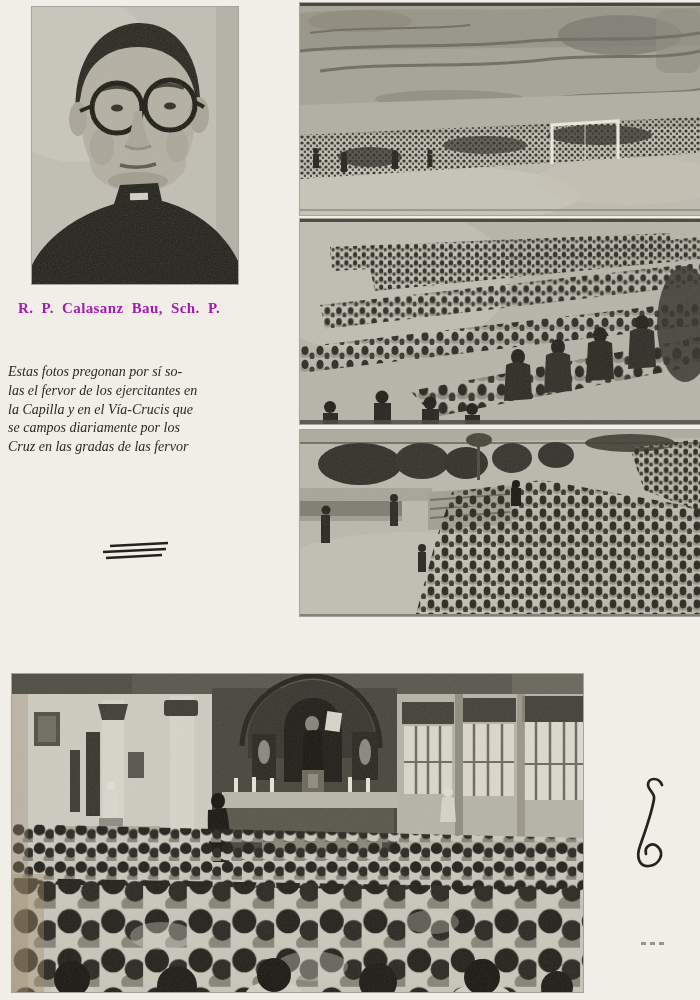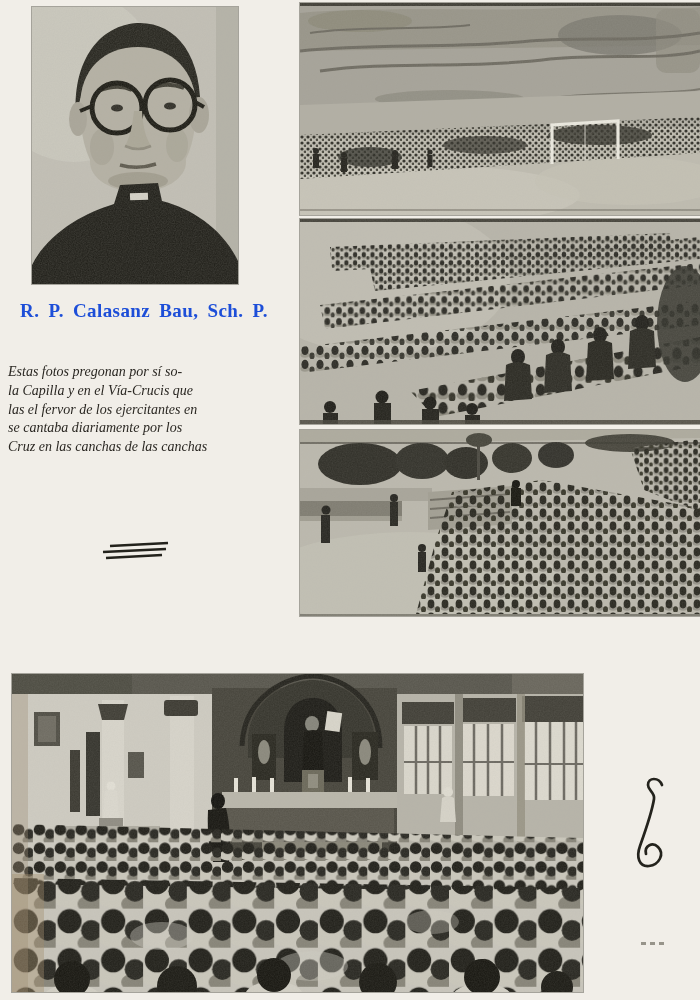--- a/index.html
+++ b/index.html
@@ -16,22 +16,22 @@
     background:#b5b2a8;
   }
   .photo svg{display:block;width:100%;height:100%;}
   #portrait{left:32px;top:7px;width:206px;height:277px;}
   #photo1{left:300px;top:3px;width:400px;height:212px;}
   #photo2{left:300px;top:219px;width:400px;height:205px;}
   #photo3{left:300px;top:430px;width:400px;height:186px;}
   #photo4{left:12px;top:674px;width:571px;height:318px;}
   .caption{
     position:absolute;left:18px;top:300px;width:252px;
-    text-align:center;font-weight:bold;font-size:19px;
-    letter-spacing:.4px;word-spacing:4px;color:#1d4ed8;
+    font-weight:bold;font-size:15px;
+    letter-spacing:.4px;word-spacing:4px;color:#a21caf;
   }
   .paragraph{
     position:absolute;left:8px;top:363px;width:289px;
     font-style:italic;font-weight:400;font-size:14px;
     color:#2a2722;
   }
   .paragraph .pline{
     line-height:18.8px;height:18.8px;white-space:nowrap;
     text-align:justify;text-align-last:justify;
     overflow:visible;
@@ -94,24 +94,24 @@
       <path d="M0,277 L0,258 C16,226 52,206 82,197 L88,178 L126,176 L130,194 C162,202 192,224 206,254 L206,277 Z" fill="#1d1c16"></path>
       <rect x="98" y="186" width="18" height="7" fill="#d6d3c8" transform="rotate(-2 107 189)"></rect>
       <rect width="206" height="277" filter="url(#ptg)" opacity=".34"></rect>
     </svg>
   </div>
 
   <div class="caption">R. P. Calasanz Bau, Sch. P.</div>
 
   <div class="paragraph">
     <div class="pline">Estas fotos pregonan por sí so-</div>
+    <div class="pline">las el fervor de los ejercitantes en</div>
     <div class="pline">la Capilla y en el Vía-Crucis que</div>
-    <div class="pline">las el fervor de los ejercitantes en</div>
-    <div class="pline">se cantaba diariamente por los</div>
-    <div class="pline">Cruz en las canchas de las canchas</div>
+    <div class="pline">se campos diariamente por los</div>
+    <div class="pline">Cruz en las gradas de las fervor</div>
   </div>
 
   <svg class="ornament" id="triple-rule" viewBox="0 0 74 22">
     <path d="M12,6 L70,3" stroke="#23221c" stroke-width="2.4"></path>
     <path d="M5,12 L68,9" stroke="#23221c" stroke-width="2.6"></path>
     <path d="M8,18 L64,15" stroke="#23221c" stroke-width="2.4"></path>
   </svg>
 
   <div class="photo" id="photo1">
     <svg viewBox="0 0 400 212" preserveAspectRatio="none">

